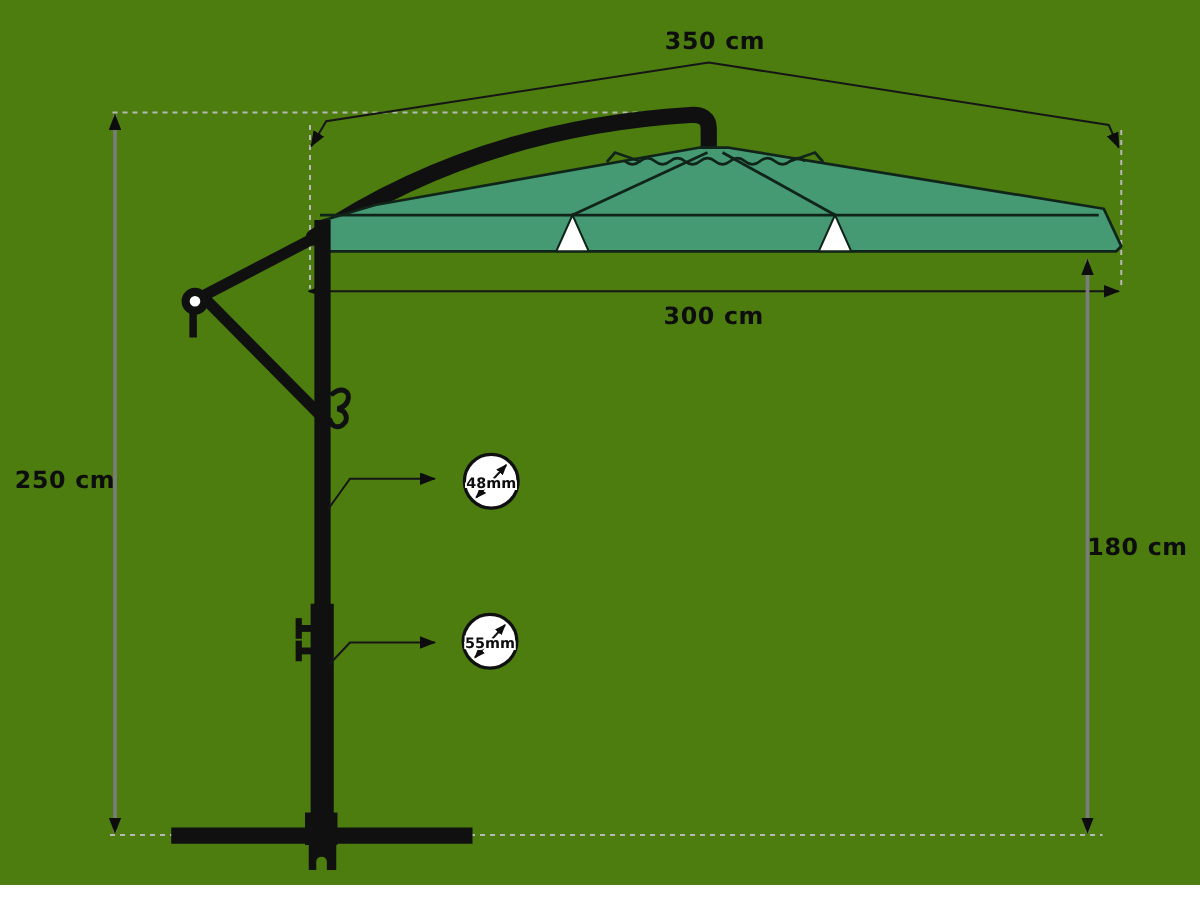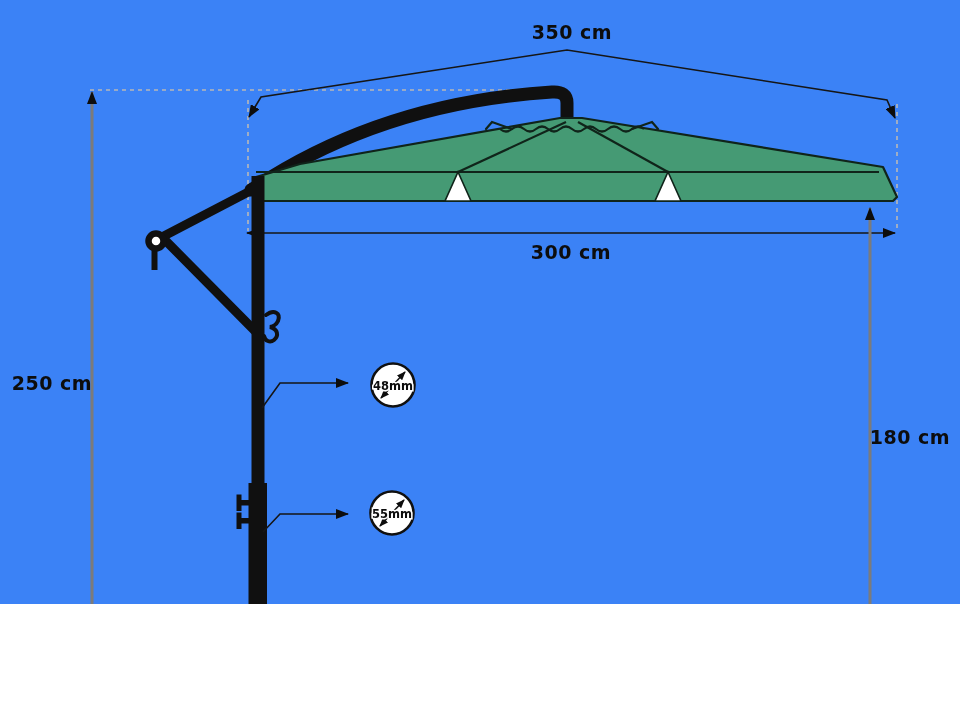--- a/index.html
+++ b/index.html
@@ -1,16 +1,16 @@
 <!DOCTYPE html>
 <html><head>
 <meta charset="utf-8">
 <style>
   html,body{margin:0;padding:0;background:#ffffff;}
-  .stage{position:relative;width:960px;height:604px;background:#3b82f6;overflow:hidden;
+  .stage{position:relative;width:960px;height:708px;background:#4d7c0f;overflow:hidden;
          font-family:"DejaVu Sans","Liberation Sans",sans-serif;}
   svg{display:block;}
   .dimtext{font-family:"DejaVu Sans","Liberation Sans",sans-serif;font-weight:bold;
            font-size:19px;fill:#0d0d0d;letter-spacing:0.5px;}
   .mmtext{font-family:"DejaVu Sans","Liberation Sans",sans-serif;font-weight:bold;
           font-size:11.5px;fill:#0d0d0d;paint-order:stroke;stroke:#ffffff;stroke-width:3px;}
   .thinline{stroke:#161616;stroke-width:1.6;fill:none;}
   .grayline{stroke:#7b7b7b;stroke-width:3;fill:none;}
   .dashline{stroke:#b8b8b8;stroke-width:1.6;fill:none;stroke-dasharray:4 4;}
   .frame{fill:#101010;stroke:none;}

